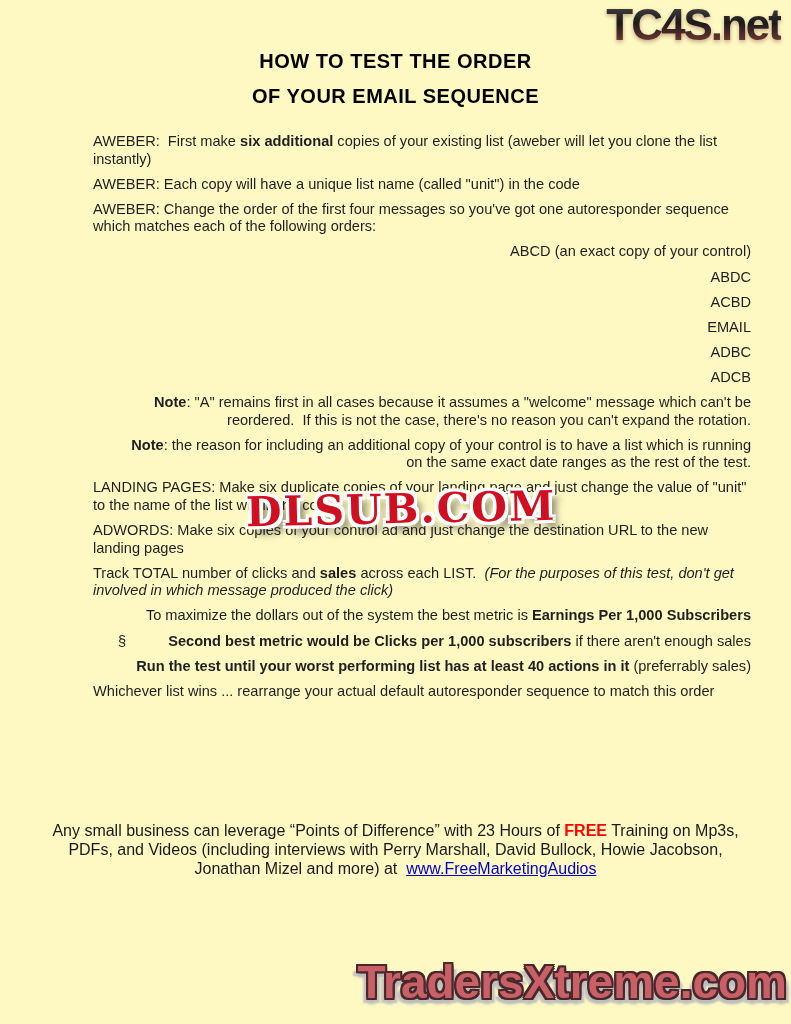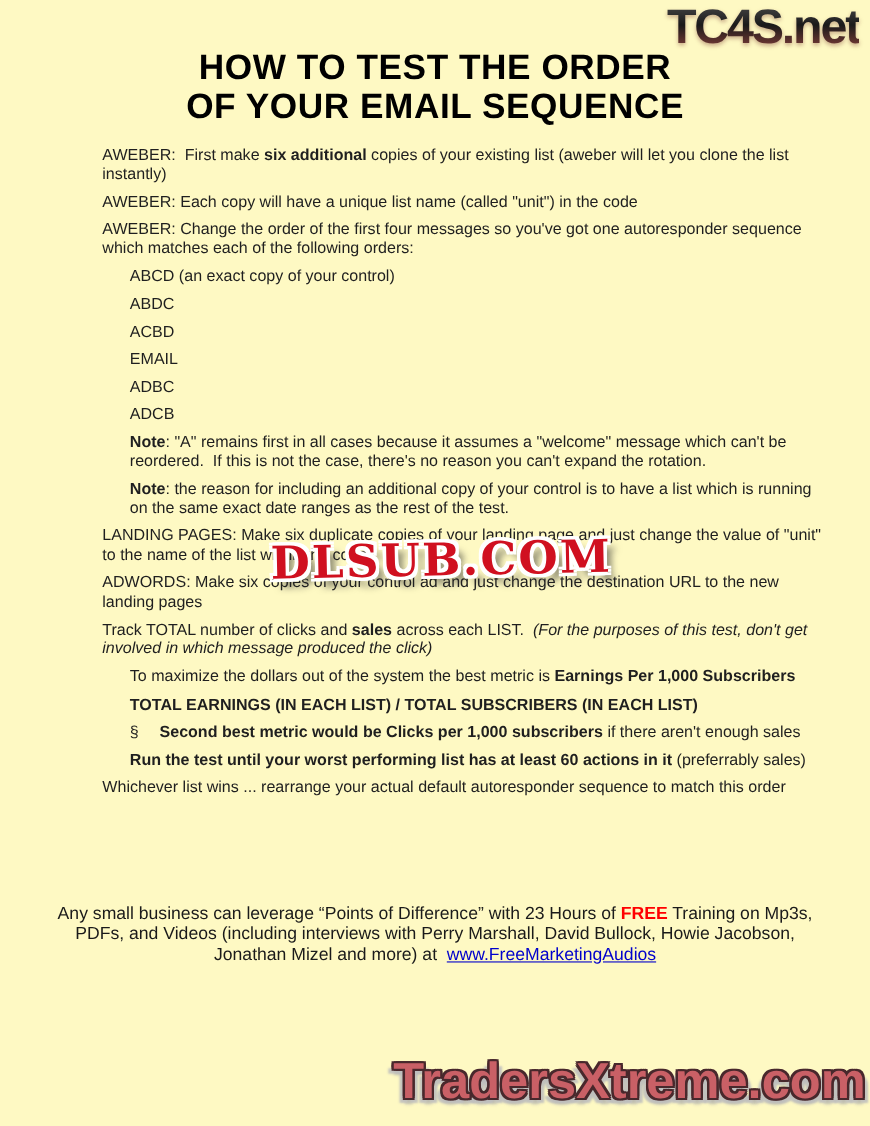--- a/index.html
+++ b/index.html
@@ -12,30 +12,30 @@
   .logo-top{
     position:absolute;top:2px;right:10px;
     font-size:44px;font-weight:bold;letter-spacing:-2px;line-height:46px;
     background:linear-gradient(180deg,#4a4a4a 0%,#1a1a1a 45%,#5f322e 78%,#93564d 100%);
     -webkit-background-clip:text;background-clip:text;color:transparent;
     filter:drop-shadow(0 2px 2px rgba(130,70,60,0.45));
   }
   
   .doc-title{
     position:absolute;top:44px;left:0;width:100%;
-    text-align:center;font-size:32px;font-weight:bold;line-height:35px;
+    text-align:center;font-size:20px;font-weight:bold;line-height:35px;
     color:#000;letter-spacing:0.5px;
   }
   
   .doc-body{
     position:absolute;top:133px;left:93px;width:658px;
     font-size:14.6px;line-height:17.6px;
   }
   .para{margin:0 0 7.5px 0;}
-  .para.ind2{margin-left:25px;}
+  .para.ind2{margin-left:25px;text-align:right;}
   .para.bulleted{position:relative;padding-left:27px;}
   .para .bullet{position:absolute;left:0;top:0;}
   a.link{color:#0000cc;text-decoration:underline;cursor:pointer;}
   
   .watermark{
     position:absolute;left:246px;top:486px;
     font-family:"DejaVu Serif",serif;font-weight:bold;
     font-size:41px;line-height:46px;letter-spacing:2px;
     color:#d01020;transform:rotate(-1.2deg);white-space:nowrap;
     text-shadow:
@@ -81,23 +81,22 @@
       <p class="para ind2"><span>ACBD</span></p>
       <p class="para ind2"><span>EMAIL</span></p>
       <p class="para ind2"><span>ADBC</span></p>
       <p class="para ind2"><span>ADCB</span></p>
       <p class="para ind2"><span style="font-weight: bold;">Note</span><span>: "A" remains first in all cases because it assumes a "welcome" message which can't be reordered.&nbsp; If this is not the case, there's no reason you can't expand the rotation.</span></p>
       <p class="para ind2"><span style="font-weight: bold;">Note</span><span>: the reason for including an additional copy of your control is to have a list which is running on the same exact date ranges as the rest of the test.</span></p>
       <p class="para ind1"><span>LANDING PAGES: Make six duplicate copies of your landing page and just change the value of "unit" to the name of the list within the code</span></p>
       <p class="para ind1"><span>ADWORDS: Make six copies of your control ad and just change the destination URL to the new landing pages</span></p>
       <p class="para ind1"><span>Track TOTAL number of clicks and </span><span style="font-weight: bold; text-align: right;">sales</span><span> across each LIST.&nbsp; </span><span style="font-style: italic;">(For the purposes of this test, don't get involved in which message produced the click)</span></p>
       <p class="para ind2"><span>To maximize the dollars out of the system the best metric is </span><span style="font-weight: bold;">Earnings Per 1,000 Subscribers</span></p>
-      <p class="para ind2"><span style="font-weight: bold;">TOTAL EARNINGS (IN EACH LIST) / TOTAL SUBSCRIBERS (IN EACH LIST)</span></p>
       <p class="para ind2 bulleted"><span class="bullet">§</span><span style="font-weight: bold;">Second best metric would be Clicks per 1,000 subscribers</span><span> if there aren't enough sales</span></p>
-      <p class="para ind2"><span style="font-weight: bold;">Run the test until your worst performing list has at least 60 actions in it</span><span> (preferrably sales)</span></p>
+      <p class="para ind2"><span style="font-weight: bold;">Run the test until your worst performing list has at least 40 actions in it</span><span> (preferrably sales)</span></p>
       <p class="para ind1"><span>Whichever list wins ... rearrange your actual default autoresponder sequence to match this order</span></p>
     </div>
 
   <div class="watermark">DLSUB.COM</div>
 
   <div class="footer-note"><span>Any small business can leverage “Points of Difference” with 23 Hours of </span><span style="font-weight: bold; color: rgb(255, 0, 0);">FREE</span><span> Training on Mp3s, PDFs, and Videos (including interviews with Perry Marshall, David Bullock, Howie Jacobson, Jonathan Mizel and more) at&nbsp; </span><a class="link" href="#">www.FreeMarketingAudios</a></div>
 
   <div class="logo-bottom">TradersXtreme.com</div>
 
 </div>

